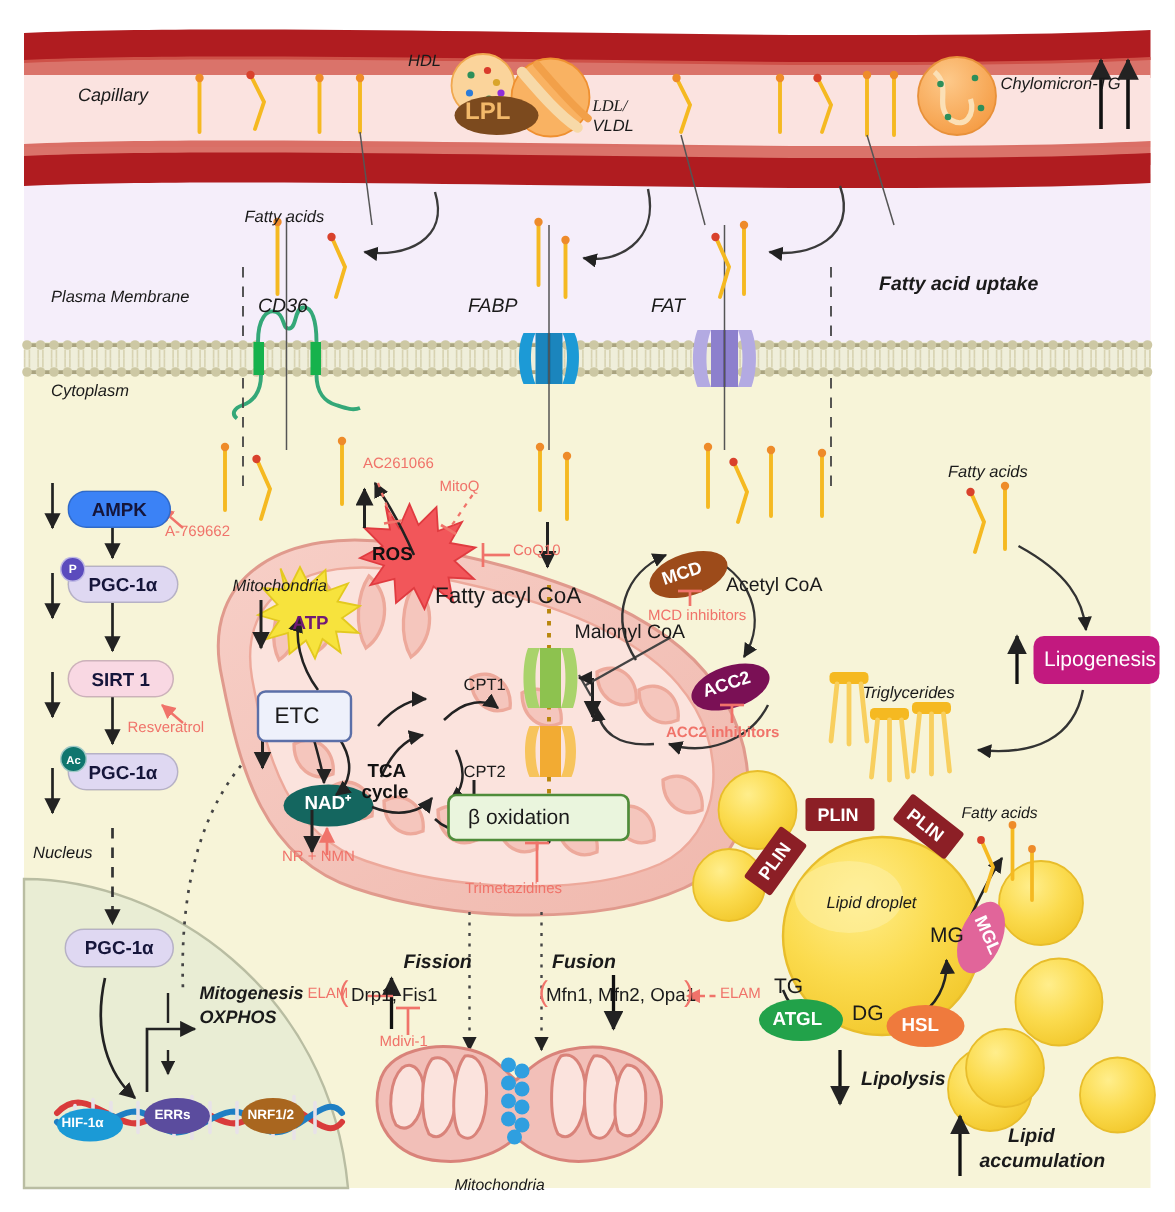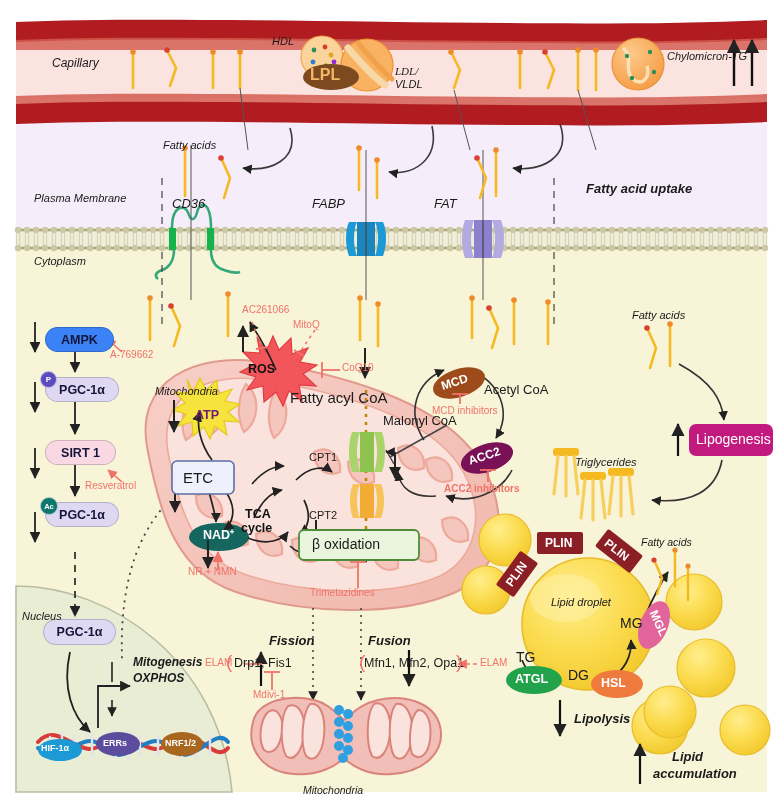--- a/index.html
+++ b/index.html
@@ -906,21 +906,21 @@
 <div class="pill" style="left:45px; top:377px; width:74px; height:25px; background:#dfd8f2; font-size:12.5px;">PGC-1α</div>
 <div class="badge" style="left:40px; top:371px; width:17px; height:17px; background:#5b4bbd;">P</div>
 <div class="pill" style="left:45px; top:440px; width:71px; height:25px; background:#f9d8e3; font-size:12.5px;">SIRT 1</div>
 <div class="pill" style="left:45px; top:502px; width:74px; height:25px; background:#dfd8f2; font-size:12.5px;">PGC-1α</div>
 <div class="badge" style="left:40px; top:497px; width:18px; height:18px; background:#0f766e; font-size:7.5px;">Ac</div>
 <div class="pill" style="left:43px; top:619px; width:73px; height:26px; background:#dfd8f2; font-size:12.5px;">PGC-1α</div>
 
 <div class="lbl red" style="left:110px; top:350px; font-size:10px;">A-769662</div>
 <div class="lbl red" style="left:85px; top:481px; font-size:10px;">Resveratrol</div>
 
-<div class="lbl ital-thin" style="left:22px; top:611px; font-size:11px;">Nucleus</div>
+<div class="lbl ital-thin" style="left:22px; top:564px; font-size:11px;">Nucleus</div>
 <div class="lbl ital" style="left:133px; top:656px; font-size:12px;">Mitogenesis</div>
 <div class="lbl ital" style="left:133px; top:672px; font-size:12px;">OXPHOS</div>
 <div class="lbl" style="left:41px; top:744px; font-size:9px; color:#fff; font-weight:bold;">HIF-1α</div>
 <div class="lbl" style="left:103px; top:739px; font-size:9px; color:#fff; font-weight:bold;">ERRs</div>
 <div class="lbl" style="left:165px; top:739px; font-size:9px; color:#fff; font-weight:bold;">NRF1/2</div>
 
 <div class="lbl ital-thin" style="left:155px; top:386px; font-size:11px;">Mitochondria</div>
 <div class="lbl" style="left:248px; top:363px; font-size:12.5px; font-weight:bold; color:#111;">ROS</div>
 <div class="lbl" style="left:195px; top:409px; font-size:12.5px; font-weight:bold; color:#701a75;">ATP</div>
 <div class="lbl" style="left:183px; top:470px; font-size:15px; color:#1a1a1a;">ETC</div>

